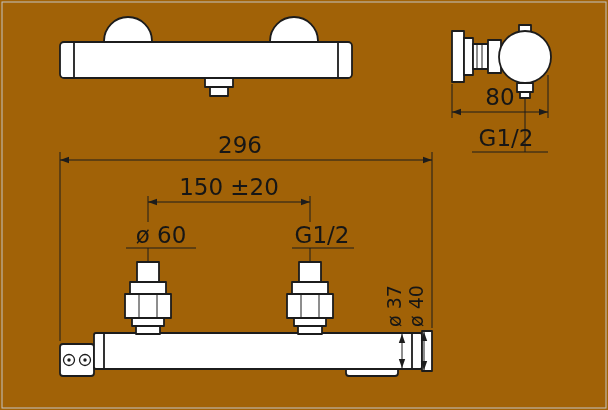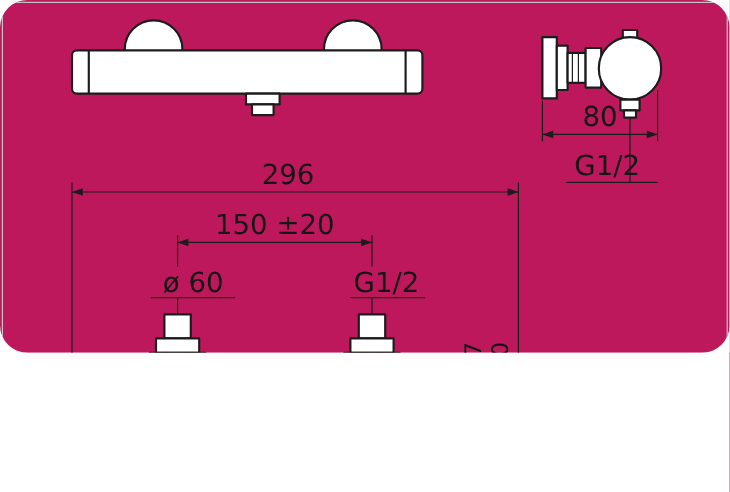--- a/index.html
+++ b/index.html
@@ -3,25 +3,24 @@
 <meta charset="utf-8">
 <style>
   html, body {
     margin: 0;
     padding: 0;
     background: #ffffff;
   }
   .sheet {
     position: relative;
     width: 608px;
-    height: 294px;
-    background: #be185d;
+    height: 410px;
+    background: #a16207;
     font-family: "DejaVu Sans", sans-serif;
     overflow: hidden;
-    border-radius: 23px;
   }
   svg { display: block; }
   text {
     fill: #161616;
     font-family: "DejaVu Sans", sans-serif;
   }
   .dim       { font-size: 23px; }
   .dim-small { font-size: 19px; }
   .outline {
     fill: #ffffff;

